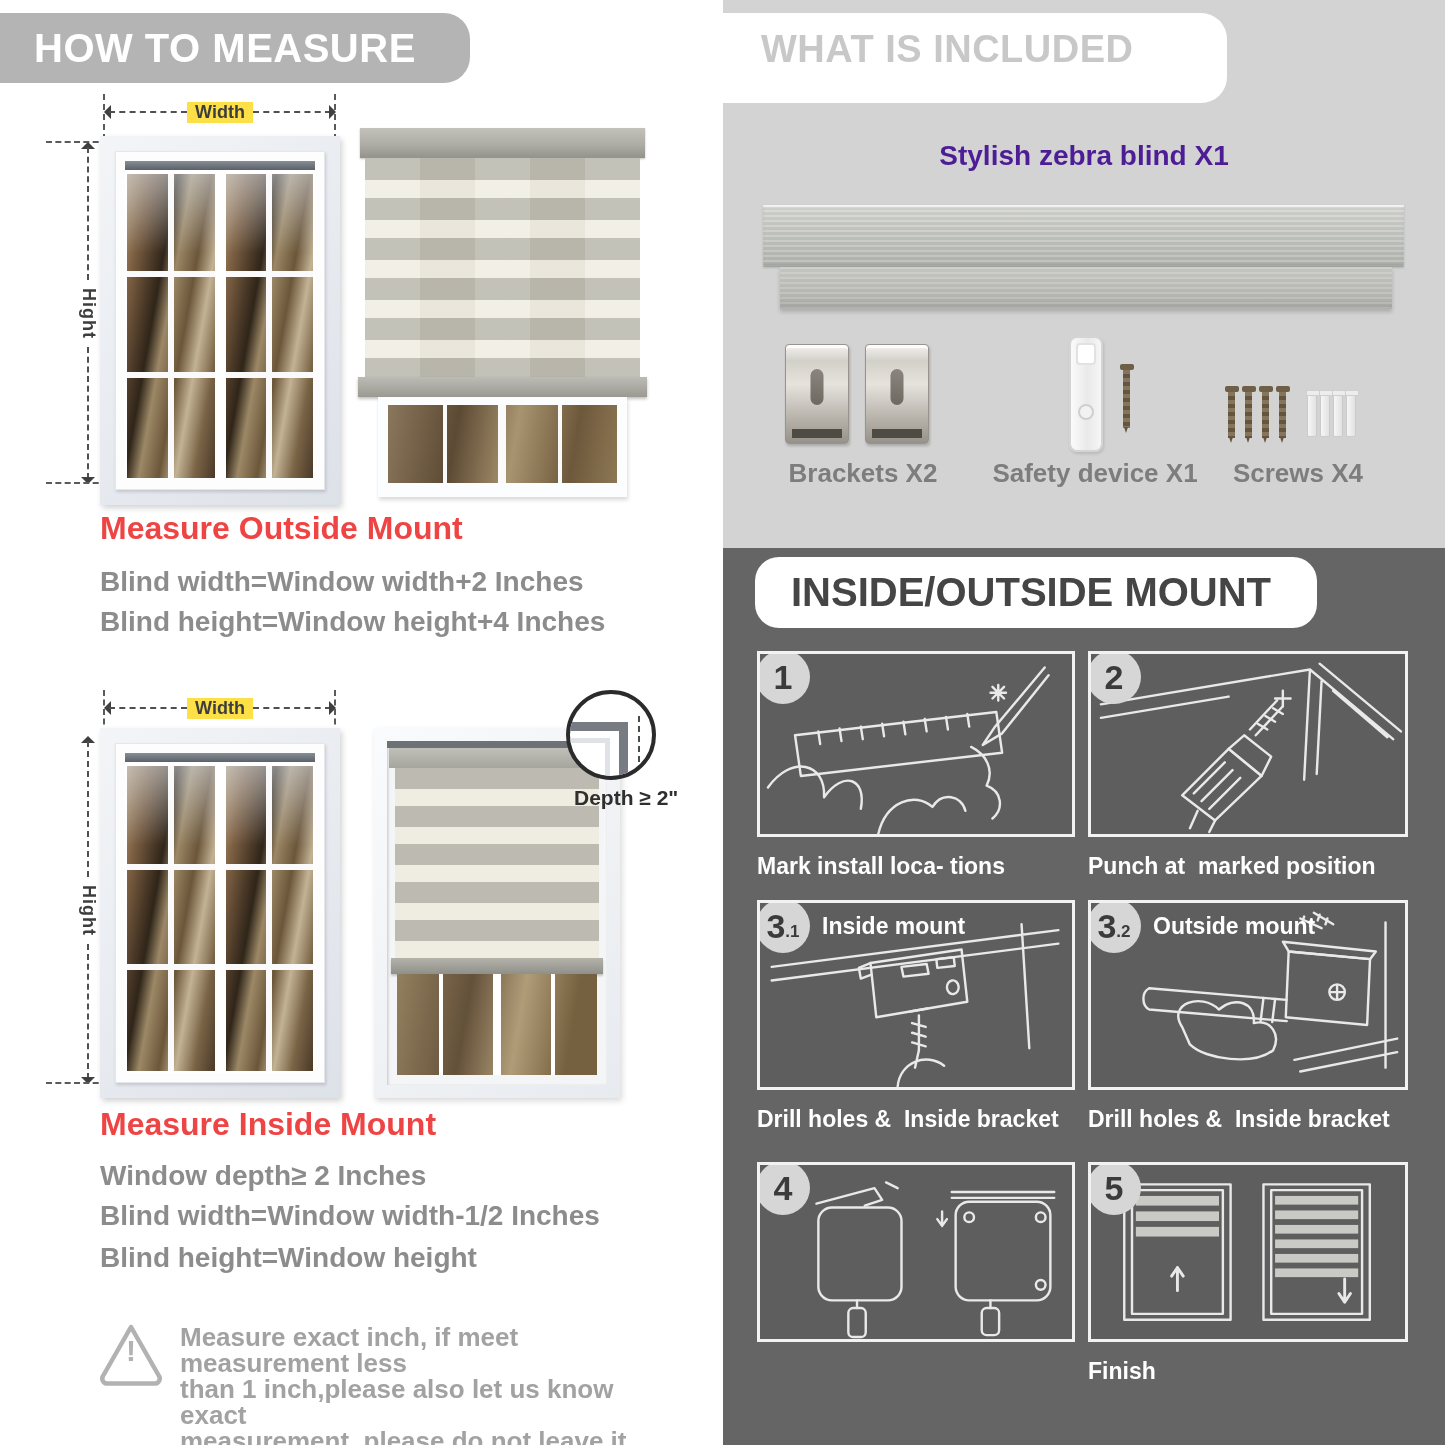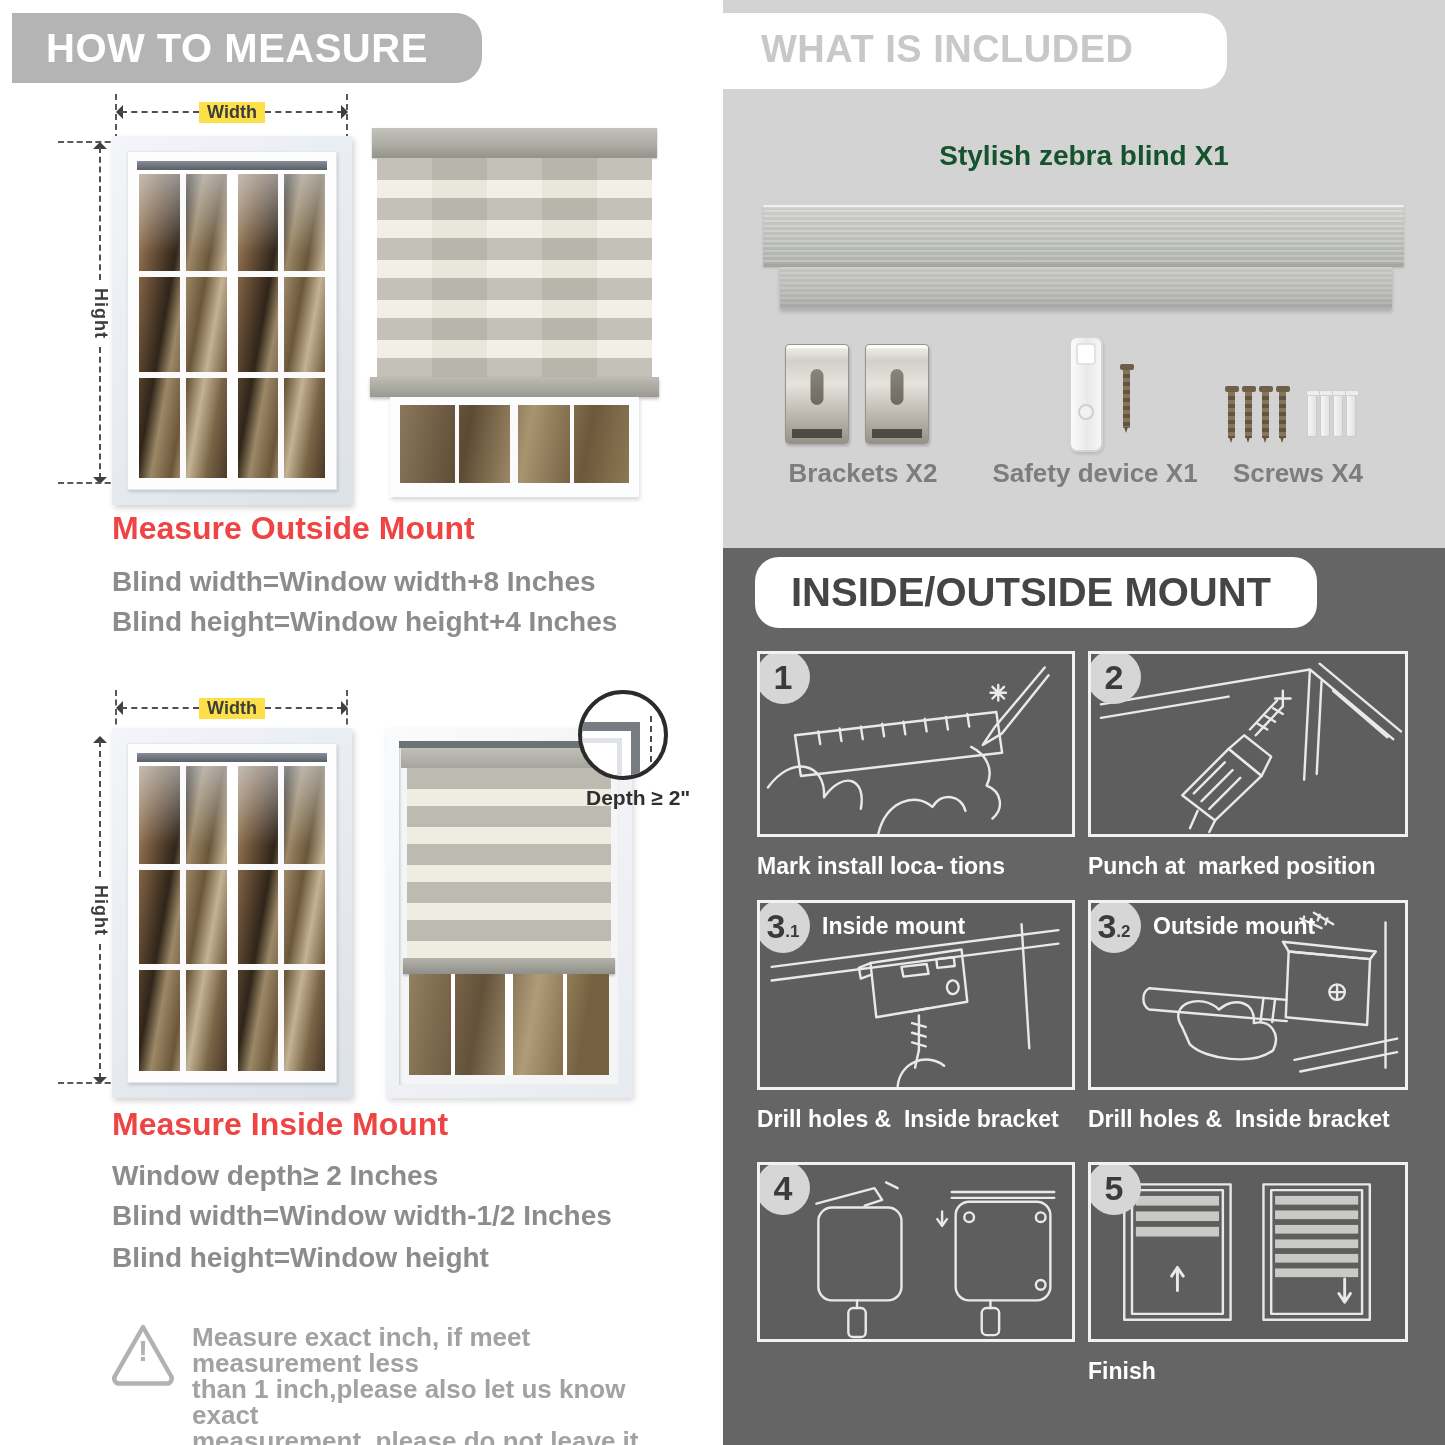--- a/index.html
+++ b/index.html
@@ -1,29 +1,29 @@
 <!DOCTYPE html>
 <html><head>
 <meta charset="utf-8">
 <style>
   * { margin:0; padding:0; box-sizing:border-box; }
   html,body { background:#fff; }
   body { font-family:"Liberation Sans", sans-serif; }
   #canvas { position:relative; width:1445px; height:1445px; background:#fff; overflow:hidden; }
 
   
-  #left     { position:absolute; left:12px;   top:0;   width:644px; height:1445px; background:#fff; }
+  #left     { position:absolute; left:0;   top:0;   width:644px; height:1445px; background:#fff; }
   #included { position:absolute; left:723px; top:0; width:722px; height:548px;  background:#d3d3d3; }
   #mount    { position:absolute; left:723px; top:548px; width:722px; height:897px; background:#656565; }
 
   
   .hdr-left { position:absolute; left:0; top:13px; width:470px; height:70px; background:#b4b4b4;
     border-radius:0 26px 26px 0; color:#ffffff; font-size:40px; font-weight:bold; line-height:70px;
     padding-left:34px; letter-spacing:.5px; }
-  .hdr-included { position:absolute; left:0; top:13px; width:504px; height:76px; background:#ffffff;
+  .hdr-included { position:absolute; left:0; top:13px; width:504px; height:90px; background:#ffffff;
     border-radius:0 26px 26px 0; color:#c8c8c8; font-size:38px; font-weight:bold; line-height:72px;
     padding-left:38px; letter-spacing:.5px; }
   .hdr-mount { position:absolute; left:32px; top:9px; width:562px; height:71px; background:#ffffff;
     border-radius:24px; color:#454545; font-size:40px; font-weight:bold; line-height:71px; padding-left:36px; }
 
   
   .mh { position:absolute; display:flex; align-items:center; color:#3d3d3d; font-weight:bold; font-size:18px; height:16px; }
   .mh .ln { flex:1; height:0; border-top:2px dashed #4f4f4f; }
   .mh .cap { padding:0 8px; background:#fde047; white-space:nowrap; }
   .mh::before { content:""; border:7px solid transparent; border-right-color:#3f3f3f; border-left-width:0; margin-right:-2px; }
@@ -86,21 +86,21 @@
 
   
   .h-measure { position:absolute; font-size:32px; font-weight:bold; color:#ef4444; white-space:nowrap; }
   .formula   { position:absolute; font-size:28px; font-weight:bold; color:#8c8c8c; white-space:nowrap; }
   .warn-text { position:absolute; font-size:26px; line-height:26px; font-weight:600; color:#a2a2a2; }
   .warn-text span { display:block; }
   .warn-wrap { position:absolute; }
   .warn-mark { position:absolute; left:0; top:12px; width:66px; text-align:center; font-size:30px; font-weight:bold; color:#b2b2b2; }
 
   
-  .product { position:absolute; left:0; right:0; top:140px; text-align:center; font-size:28px; font-weight:bold; color:#14532d; }
+  .product { position:absolute; left:0; right:0; top:140px; text-align:center; font-size:28px; font-weight:bold; color:#4c1d95; }
   .rail-main { position:absolute; background:
       repeating-linear-gradient(180deg, rgba(255,255,255,.14) 0 2px, rgba(0,0,0,.04) 2px 5px),
       linear-gradient(180deg,#d6d7d3 0%,#c3c5c0 55%,#b4b6b1 100%);
     box-shadow:inset 0 2px 2px rgba(255,255,255,.7), inset 0 -2px 3px rgba(0,0,0,.18), 0 1px 2px rgba(0,0,0,.15); }
   .rail-lip { position:absolute; background:
       repeating-linear-gradient(180deg, rgba(255,255,255,.1) 0 2px, rgba(0,0,0,.03) 2px 5px),
       linear-gradient(180deg,#cbccc8,#b9bab6 70%,#a7a8a4);
     box-shadow:0 3px 4px rgba(0,0,0,.18); }
   .bracket { position:absolute; width:64px; height:100px; border-radius:4px; border:1px solid #98938b;
     background:linear-gradient(180deg,#f4f3f0 0%,#d3d0ca 16%,#e6e3dd 40%,#bbb7af 72%,#96928a 100%);
@@ -172,21 +172,21 @@
     <div style="position:absolute; left:360px; top:128px; width:285px;">
       <div class="cassette" style="height:30px;"></div>
       <div class="zbody" style="height:219px; margin:0 5px;"></div>
       <div class="zrail" style="height:20px; margin:0 -2px;"></div>
       <div class="mini-win" style="height:100px; margin:0 18px;">
         <div class="mini-glass"></div>
       </div>
     </div>
 
     <h2 class="h-measure" style="left:100px; top:510px;">Measure Outside Mount</h2>
-    <p class="formula" style="left:100px; top:566px;">Blind width=Window width+8 Inches</p>
+    <p class="formula" style="left:100px; top:566px;">Blind width=Window width+2 Inches</p>
     <p class="formula" style="left:100px; top:606px;">Blind height=Window height+4 Inches</p>
 
     <div class="mh" style="left:104px; top:700px; width:232px;">
       <span class="ln"></span>
       <span class="cap">Width</span>
       <span class="ln"></span>
     </div>
     <i class="tickv" style="left:103px; top:690px; height:44px;"></i>
     <i class="tickv" style="left:334px; top:690px; height:44px;"></i>
 

